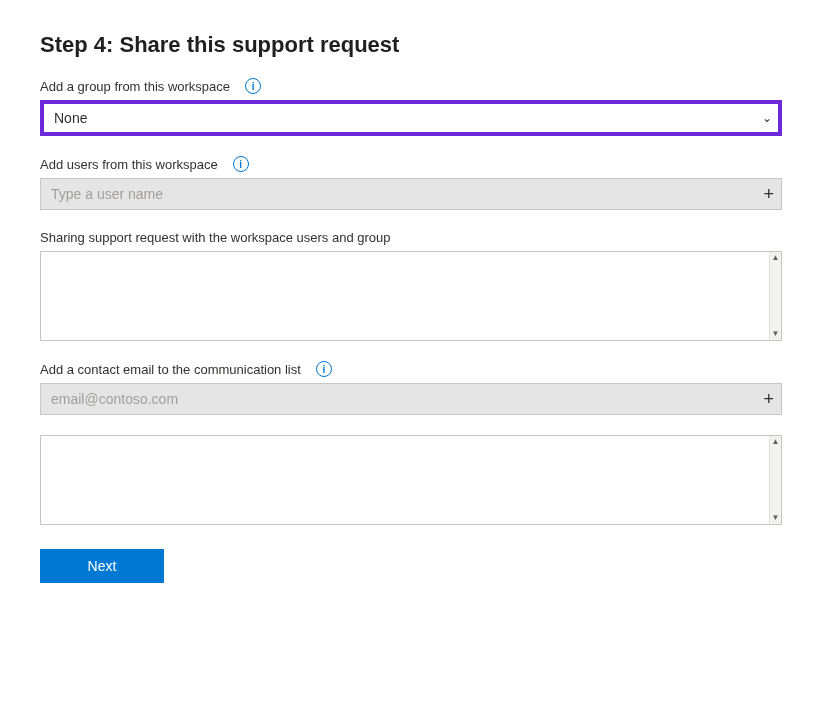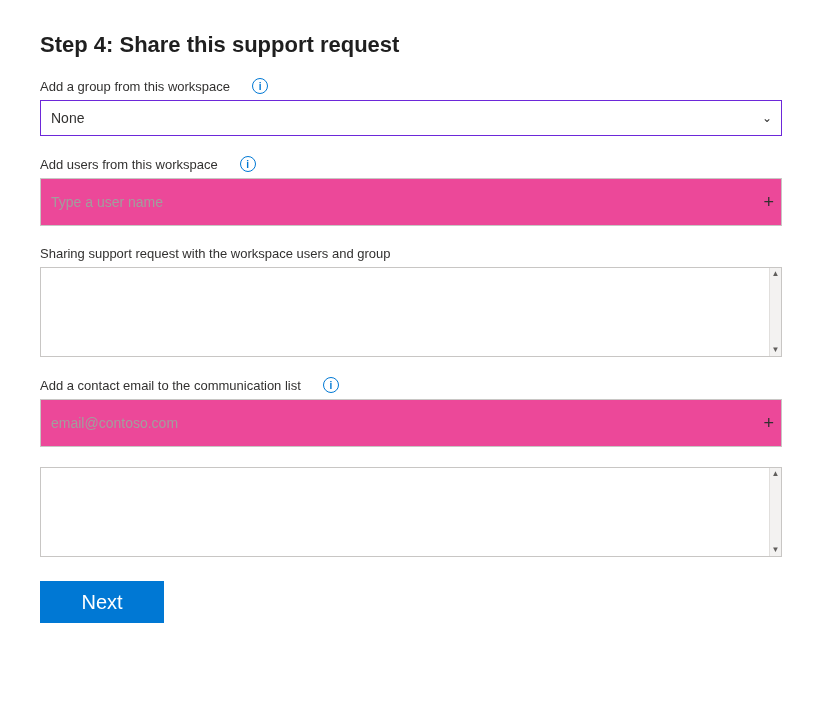--- a/index.html
+++ b/index.html
@@ -27,21 +27,21 @@
     .section {
       margin-bottom: 20px;
     }
 
     .field-label {
       font-size: 13px;
       color: #323130;
       margin-bottom: 6px;
       display: flex;
       align-items: center;
-      gap: 22px;
+      gap: 15px;
     }
 
     .info-icon {
       display: inline-flex;
       align-items: center;
       justify-content: center;
       width: 16px;
       height: 16px;
       border: 1.5px solid #0078d4;
       border-radius: 50%;
@@ -53,21 +53,21 @@
     }
 
     .dropdown-wrapper {
       position: relative;
       width: 100%;
     }
 
     .dropdown-select {
       width: 100%;
       height: 36px;
-      border: 1px solid #6d28d9;
+      border: 4px solid #6d28d9;
       padding: 0 36px 0 10px;
       font-size: 14px;
       color: #323130;
       background: #ffffff;
       appearance: none;
       cursor: pointer;
       outline: none;
     }
 
     .chevron-down {
@@ -80,26 +80,26 @@
       font-size: 12px;
     }
 
     .input-wrapper {
       position: relative;
       width: 100%;
     }
 
     .text-input {
       width: 100%;
-      height: 48px;
+      height: 32px;
       border: 1px solid #c8c6c4;
       padding: 0 36px 0 10px;
       font-size: 14px;
       color: #323130;
-      background: #ec4899;
+      background: #e5e5e5;
       outline: none;
     }
 
     .text-input::placeholder {
       color: #a19f9d;
     }
 
     .add-icon-btn {
       position: absolute;
       right: 8px;
@@ -153,24 +153,24 @@
       cursor: pointer;
       user-select: none;
       line-height: 1;
     }
 
     .next-button {
       background-color: #0078d4;
       color: #ffffff;
       border: none;
       padding: 8px 28px;
-      font-size: 20px;
+      font-size: 14px;
       font-weight: 500;
       cursor: pointer;
-      height: 42px;
+      height: 34px;
       min-width: 124px;
     }
 
     .bottom-section {
       margin-top: 24px;
     }
   </style>
 </head>
 <body>
 

